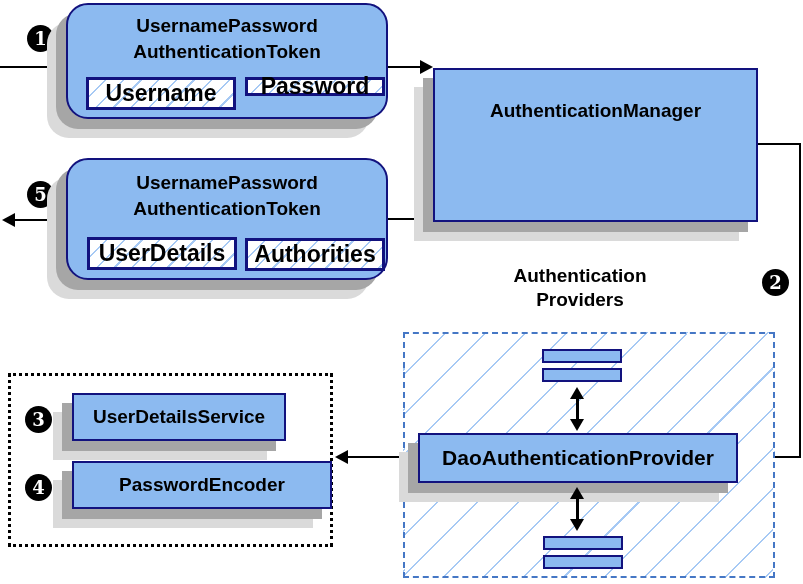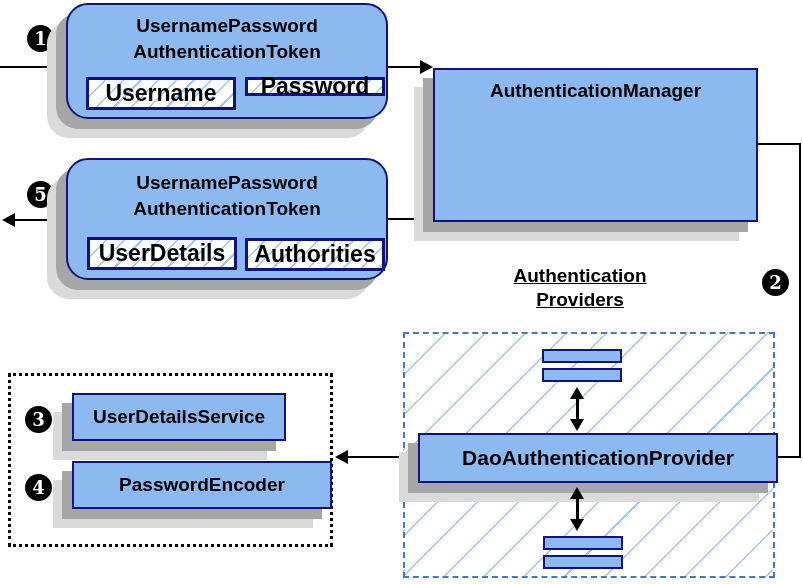--- a/index.html
+++ b/index.html
@@ -38,21 +38,21 @@
   .arr-right{border-top:7px solid transparent;border-bottom:7px solid transparent;border-left:13px solid var(--connector);}
   .arr-left{border-top:7px solid transparent;border-bottom:7px solid transparent;border-right:13px solid var(--connector);}
   .arr-up{border-left:7px solid transparent;border-right:7px solid transparent;border-bottom:12px solid var(--connector);}
   .arr-down{border-left:7px solid transparent;border-right:7px solid transparent;border-top:12px solid var(--connector);}
   .badge{
     position:absolute;width:27px;height:27px;border-radius:50%;background:var(--badge_bg);color:var(--badge_text);
     font-family:"DejaVu Serif","Liberation Serif",serif;font-weight:bold;font-size:18px;
     display:flex;align-items:center;justify-content:center;
   }
   .bar{position:absolute;width:80px;height:14px;background:var(--node_fill);border:2px solid var(--node_border);box-sizing:border-box;}
-  .group-label{position:absolute;font-weight:bold;font-size:19px;line-height:24px;text-align:center;text-decoration:underline;}
+  .group-label{position:absolute;font-weight:bold;font-size:19px;line-height:24px;text-align:center;}
   .dashed-region{position:absolute;border:2px dashed var(--dashed_border);box-sizing:border-box;}
   .dotted-region{position:absolute;border:3px dotted var(--dotted_border);box-sizing:border-box;}
   .service-box{display:flex;align-items:center;justify-content:center;font-weight:bold;font-size:19px;}
   .dao-box{display:flex;align-items:center;justify-content:center;font-weight:bold;font-size:21px;}
 </style>
 </head>
 <body>
 
 <div class="stage">
 
@@ -95,21 +95,21 @@
     </div>
     <div class="field" style="left:10px;top:72px;width:150px;height:33px">
       <span>Username</span>
     </div>
     <div class="field" style="left:169px;top:72px;width:140px;height:19px">
       <span>Password</span>
     </div>
   </div>
 
   <div class="node shadowed" style="left:433px;top:68px;width:325px;height:154px">
-    <div class="node-title" style="padding-top:8px">
+    <div class="node-title" style="padding-top:28px">
       <span>AuthenticationManager</span>
     </div>
   </div>
 
   <div class="node round shadowed" style="left:66px;top:158px;width:322px;height:122px">
     <div class="node-title" style="padding-top:10px">
       <span class="title-line">UsernamePassword</span>
       <span class="title-line">AuthenticationToken</span>
     </div>
     <div class="field" style="left:11px;top:77px;width:150px;height:33px">
@@ -127,21 +127,21 @@
 
   <div class="dashed-region hatch-wide" style="left:403px;top:332px;width:372px;height:246px"></div>
 
   <div class="bar" style="left:542px;top:349px"></div>
   <div class="bar" style="left:542px;top:368px"></div>
 
   <div class="arr arr-up" style="left:570px;top:387px"></div>
   <div class="vline" style="left:576px;top:397px;height:26px;width:3px"></div>
   <div class="arr arr-down" style="left:570px;top:419px"></div>
 
-  <div class="node dao-box shadowed" style="left:418px;top:433px;width:360px;height:50px">
+  <div class="node dao-box shadowed" style="left:418px;top:433px;width:320px;height:50px">
     <span>DaoAuthenticationProvider</span>
   </div>
 
   <div class="arr arr-up" style="left:570px;top:487px"></div>
   <div class="vline" style="left:576px;top:497px;height:26px;width:3px"></div>
   <div class="arr arr-down" style="left:570px;top:519px"></div>
 
   <div class="bar" style="left:543px;top:536px"></div>
   <div class="bar" style="left:543px;top:555px"></div>
 

